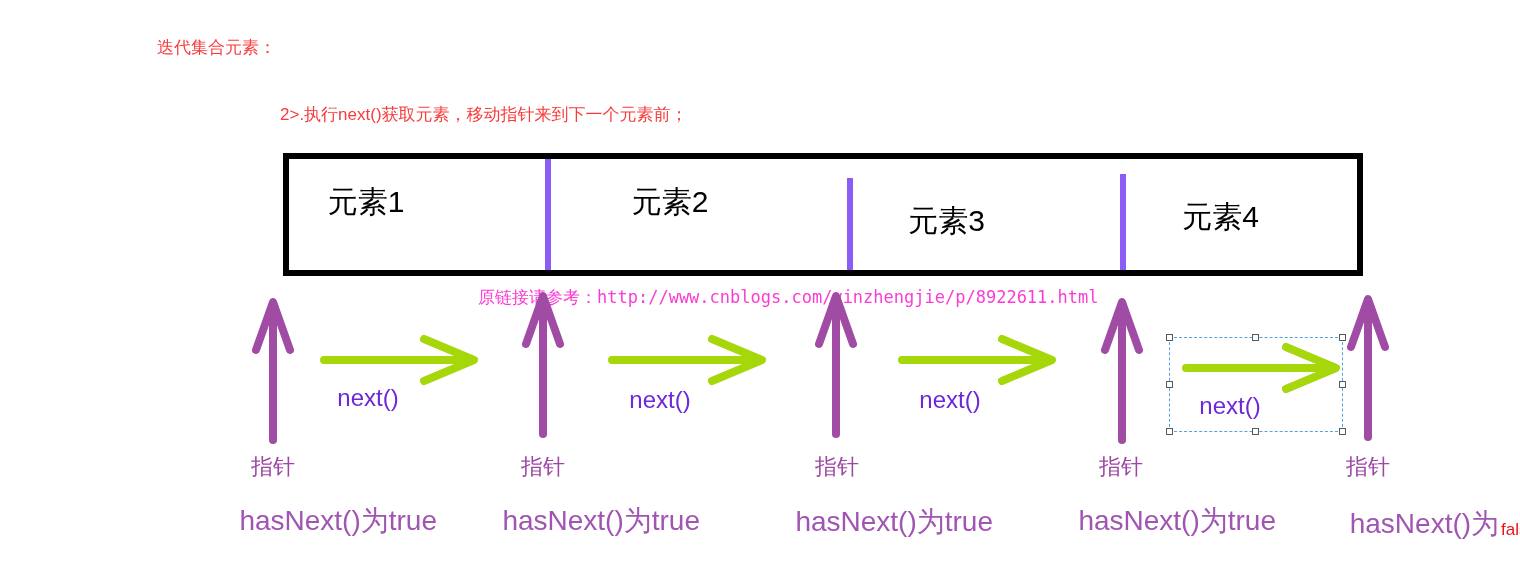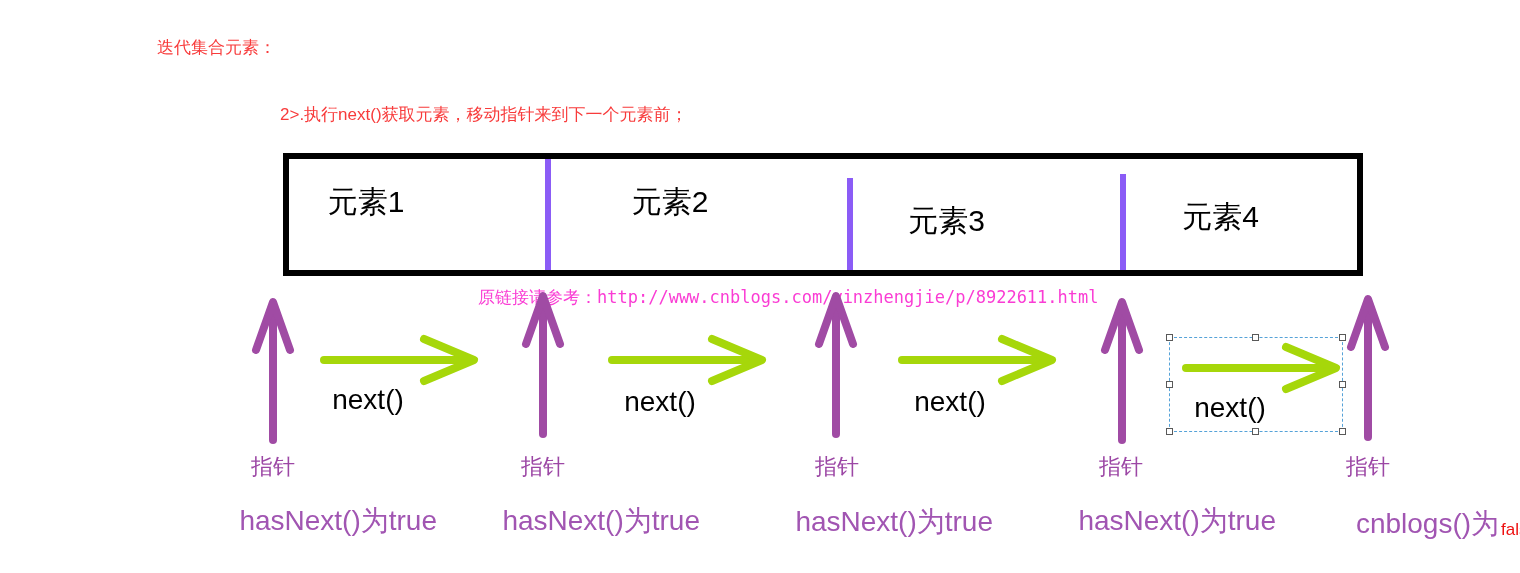--- a/index.html
+++ b/index.html
@@ -69,21 +69,21 @@
   #up-arrow-4 { left:1100px; top:294px; }
   #up-arrow-5 { left:1346px; top:291px; }
 
   #next-arrow-1 { left:320px;  top:332px; }
   #next-arrow-2 { left:608px;  top:332px; }
   #next-arrow-3 { left:898px;  top:332px; }
   #next-arrow-4 { left:1182px; top:340px; }
 
   .next-label {
     width:120px; text-align:center;
-    font-size:28px; color:#000000;
+    font-size:24px; color:#6d28d9;
     white-space:nowrap; z-index:2;
   }
   #next-label-1 { left:308px;  top:384px; }
   #next-label-2 { left:600px;  top:386px; }
   #next-label-3 { left:890px;  top:386px; }
   #next-label-4 { left:1170px; top:392px; }
 
   
   .pointer-label {
     width:120px; text-align:center;
@@ -221,21 +221,21 @@
   <div class="abs pointer-label" id="pointer-1">指针</div>
   <div class="abs pointer-label" id="pointer-2">指针</div>
   <div class="abs pointer-label" id="pointer-3">指针</div>
   <div class="abs pointer-label" id="pointer-4">指针</div>
   <div class="abs pointer-label" id="pointer-5">指针</div>
 
   <div class="abs status-label" id="status-1">hasNext()为true</div>
   <div class="abs status-label" id="status-2">hasNext()为true</div>
   <div class="abs status-label" id="status-3">hasNext()为true</div>
   <div class="abs status-label" id="status-4">hasNext()为true</div>
-  <div class="abs status-label" id="status-5"><span>cnblogs()为</span><span class="false-value">false</span></div>
+  <div class="abs status-label" id="status-5"><span>hasNext()为</span><span class="false-value">false</span></div>
 
   <div class="abs" id="selection-box">
     <div class="handle h-tl"></div>
     <div class="handle h-tm"></div>
     <div class="handle h-tr"></div>
     <div class="handle h-ml"></div>
     <div class="handle h-mr"></div>
     <div class="handle h-bl"></div>
     <div class="handle h-bm"></div>
     <div class="handle h-br"></div>

